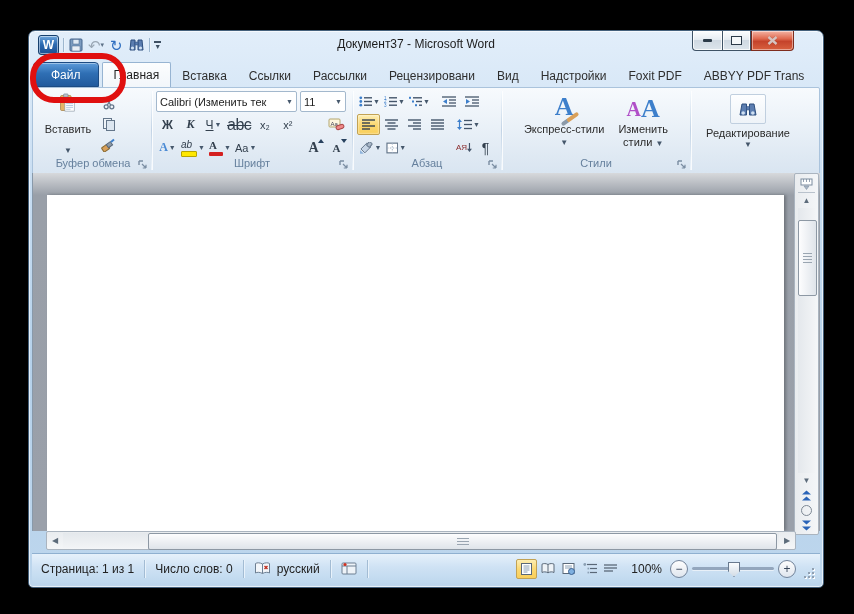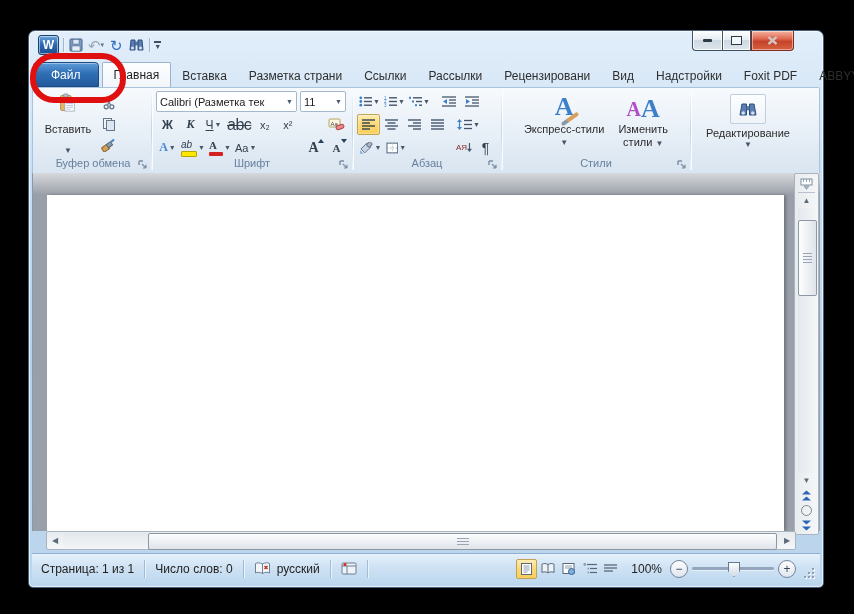--- a/index.html
+++ b/index.html
@@ -195,41 +195,41 @@
               <circle cx="4.5" cy="10" r="1.6" fill="#cfe0f2"></circle>
               <circle cx="12.5" cy="10" r="1.6" fill="#cfe0f2"></circle>
             </svg>
         </div>
         <div class="qsep"></div>
         <div class="qat-custom">
           <span class="bar"></span>
             <span class="car">▼</span>
         </div>
       </div>
+      <div class="title">Документ37 - Microsoft Word</div>
       <div class="winbtns">
         <div class="wb min">
             <span class="glyph-min"></span>
           </div>
         <div class="wb res">
             <span class="glyph-res"></span>
           </div>
         <div class="wb cls">
           <svg width="11" height="9" viewBox="0 0 11 9">
               <path d="M1.5 1 L9.5 8 M9.5 1 L1.5 8" stroke="#fff" stroke-width="2.4"></path>
               <path d="M1.5 1 L9.5 8 M9.5 1 L1.5 8" stroke="#5e1407" stroke-width="3.4" opacity=".25"></path>
             </svg>
         </div>
       </div>
     </div>
 
     <div class="tabrow">
       <div class="tab file">Файл</div>
       <div class="tab active">Главная</div>
       <div class="tab">Вставка</div>
-      <div class="tab">Разметка страни</div>
       <div class="tab">Ссылки</div>
       <div class="tab">Рассылки</div>
       <div class="tab">Рецензировани</div>
       <div class="tab">Вид</div>
       <div class="tab">Надстройки</div>
       <div class="tab">Foxit PDF</div>
       <div class="tab">ABBYY PDF Trans</div>
       <div class="spacer"></div>
 
     </div>
@@ -283,21 +283,21 @@
               <path d="M5 5 L9 9 M9 9 L9 5.8 M9 9 L5.8 9" stroke="#7a8da2" stroke-width="1.2" fill="none"></path>
             </svg>
         </div>
       </div>
       <div class="gsep"></div>
 
       <div class="rgroup" style="width:192px;">
         <div class="font-grid">
           <div class="combo-row">
             <div class="combo fname">
-              <span>Calibri (Разметка тек</span>
+              <span>Calibri (Изменить тек</span>
               <span class="car">▼</span>
             </div>
             <div class="combo fsize">
               <span>11</span>
               <span class="car">▼</span>
             </div>
           </div>
           <div class="iconrow">
             <div class="sbtn g-bold">Ж</div>
             <div class="sbtn g-italic">К</div>

